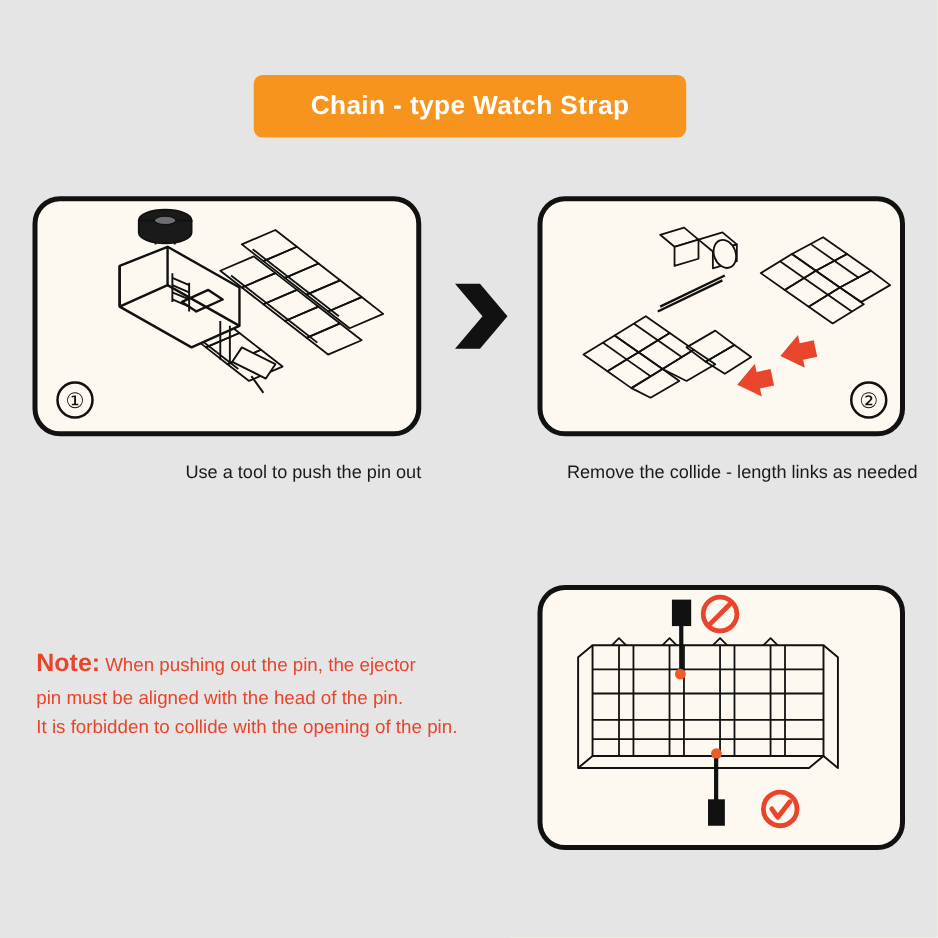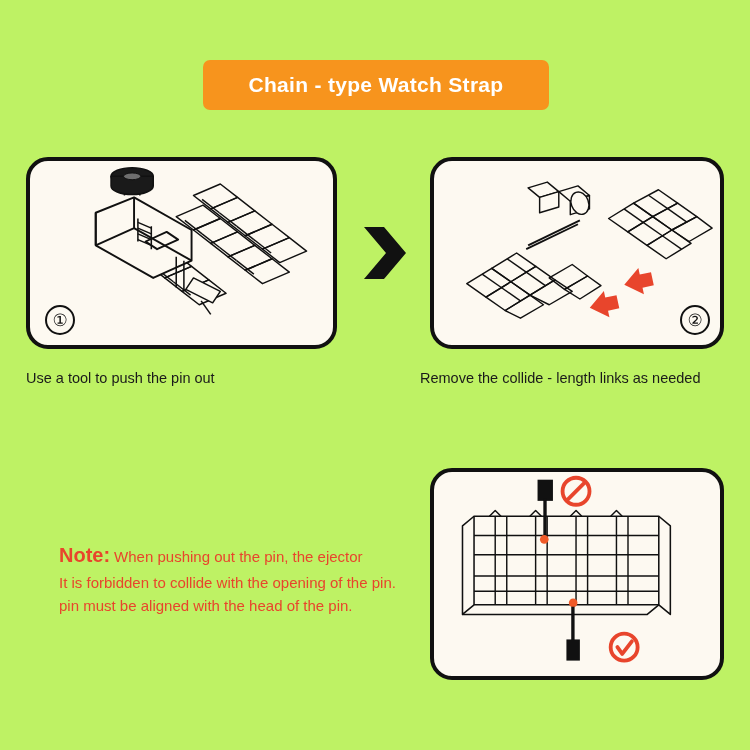--- a/index.html
+++ b/index.html
@@ -10,21 +10,21 @@
   body {
     width: 750px;
     height: 750px;
     position: relative;
     font-family: "Liberation Sans", sans-serif;
     overflow: hidden;
   }
   .page {
     position: absolute;
     inset: 0;
-    background: #bef264;
+    background: #e5e5e5;
     text-decoration: underline;
   }
 
   
   .title-banner {
     position: absolute;
     left: 203px;
     top: 60px;
     width: 346px;
     height: 50px;
@@ -66,44 +66,43 @@
     font-size: 17px;
     color: #111;
     background: #fdf9f1;
     box-sizing: border-box;
   }
   #badge-1 { left: 45px;  top: 305px; }
   #badge-2 { left: 680px; top: 305px; }
 
   .caption {
     position: absolute;
-    text-align: left;
+    text-align: right;
     font-size: 14.5px;
     color: #1a1a1a;
     line-height: 1.5;
   }
   #caption-1 { left: 26px;  top: 368px; width: 311px; }
   #caption-2 { left: 420px; top: 368px; width: 314px; }
 
   
   .chevron-arrow {
     position: absolute;
     left: 358px;
     top: 225px;
     width: 52px;
     height: 56px;
   }
 
   
   .note-block {
     position: absolute;
     left: 29px;
-    top: 540px;
+    top: 516px;
     width: 390px;
-    margin-left: 30px;
   }
   .note-line {
     font-size: 15px;
     color: #e8452c;
     line-height: 1.55;
     white-space: nowrap;
   }
   .note-label {
     font-size: 20px;
     font-weight: bold;
@@ -264,22 +263,22 @@
       </g>
     </svg>
   </div>
   <div class="step-badge" id="badge-2">②</div>
   <div class="caption" id="caption-2">Remove the collide - length links as needed</div>
 
   <div class="note-block">
     <div class="note-line">
       <span class="note-label">Note:</span><span>When pushing out the pin, the ejector</span>
     </div>
+    <div class="note-line">pin must be aligned with the head of the pin.</div>
     <div class="note-line">It is forbidden to collide with the opening of the pin.</div>
-    <div class="note-line">pin must be aligned with the head of the pin.</div>
   </div>
 
   <div class="panel" id="panel-3">
     <svg class="illus" viewBox="0 0 294 212">
       <g fill="none" stroke="#111" stroke-width="1.6" stroke-linejoin="round">
 
         <rect x="40" y="46" width="192" height="92" fill="#fdf9f1"></rect>
 
         <line x1="40" y1="66" x2="232" y2="66"></line>
         <line x1="40" y1="86" x2="232" y2="86"></line>

